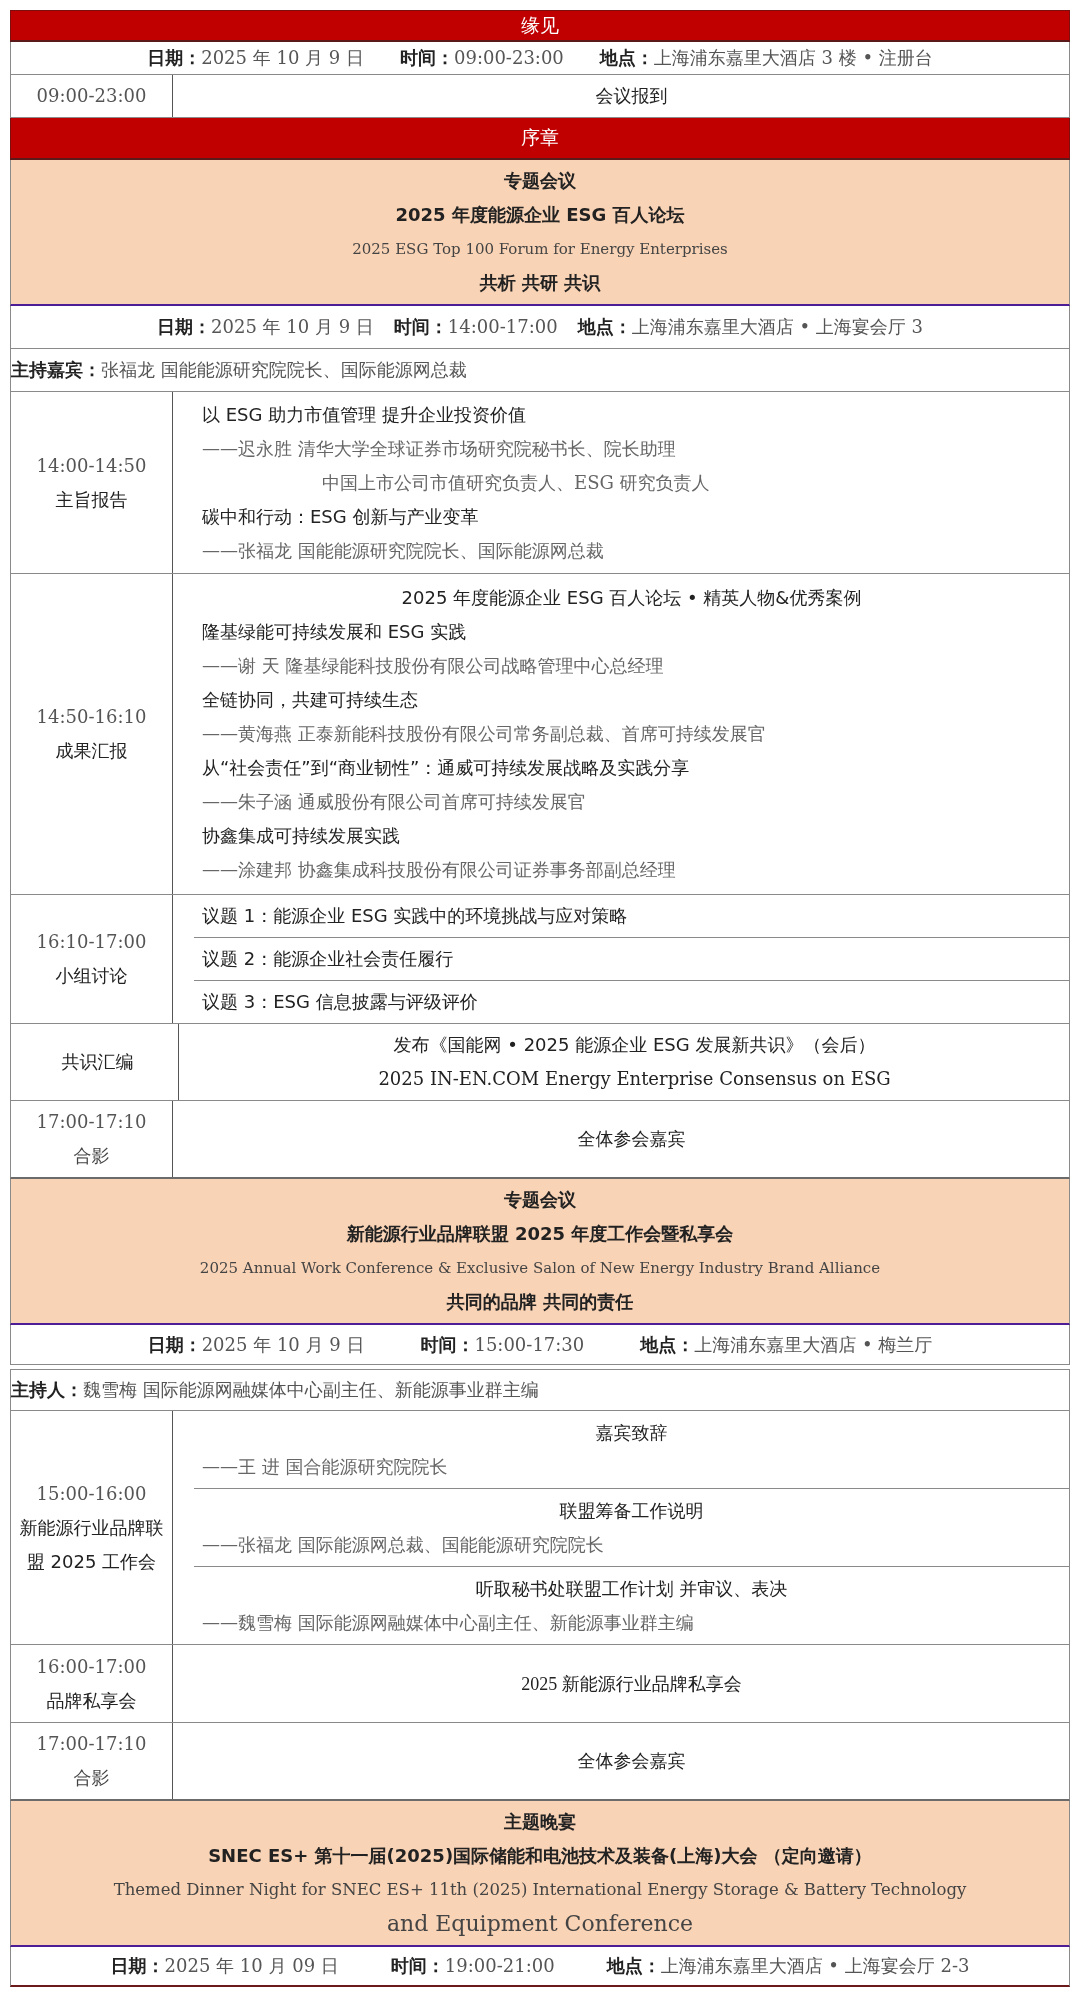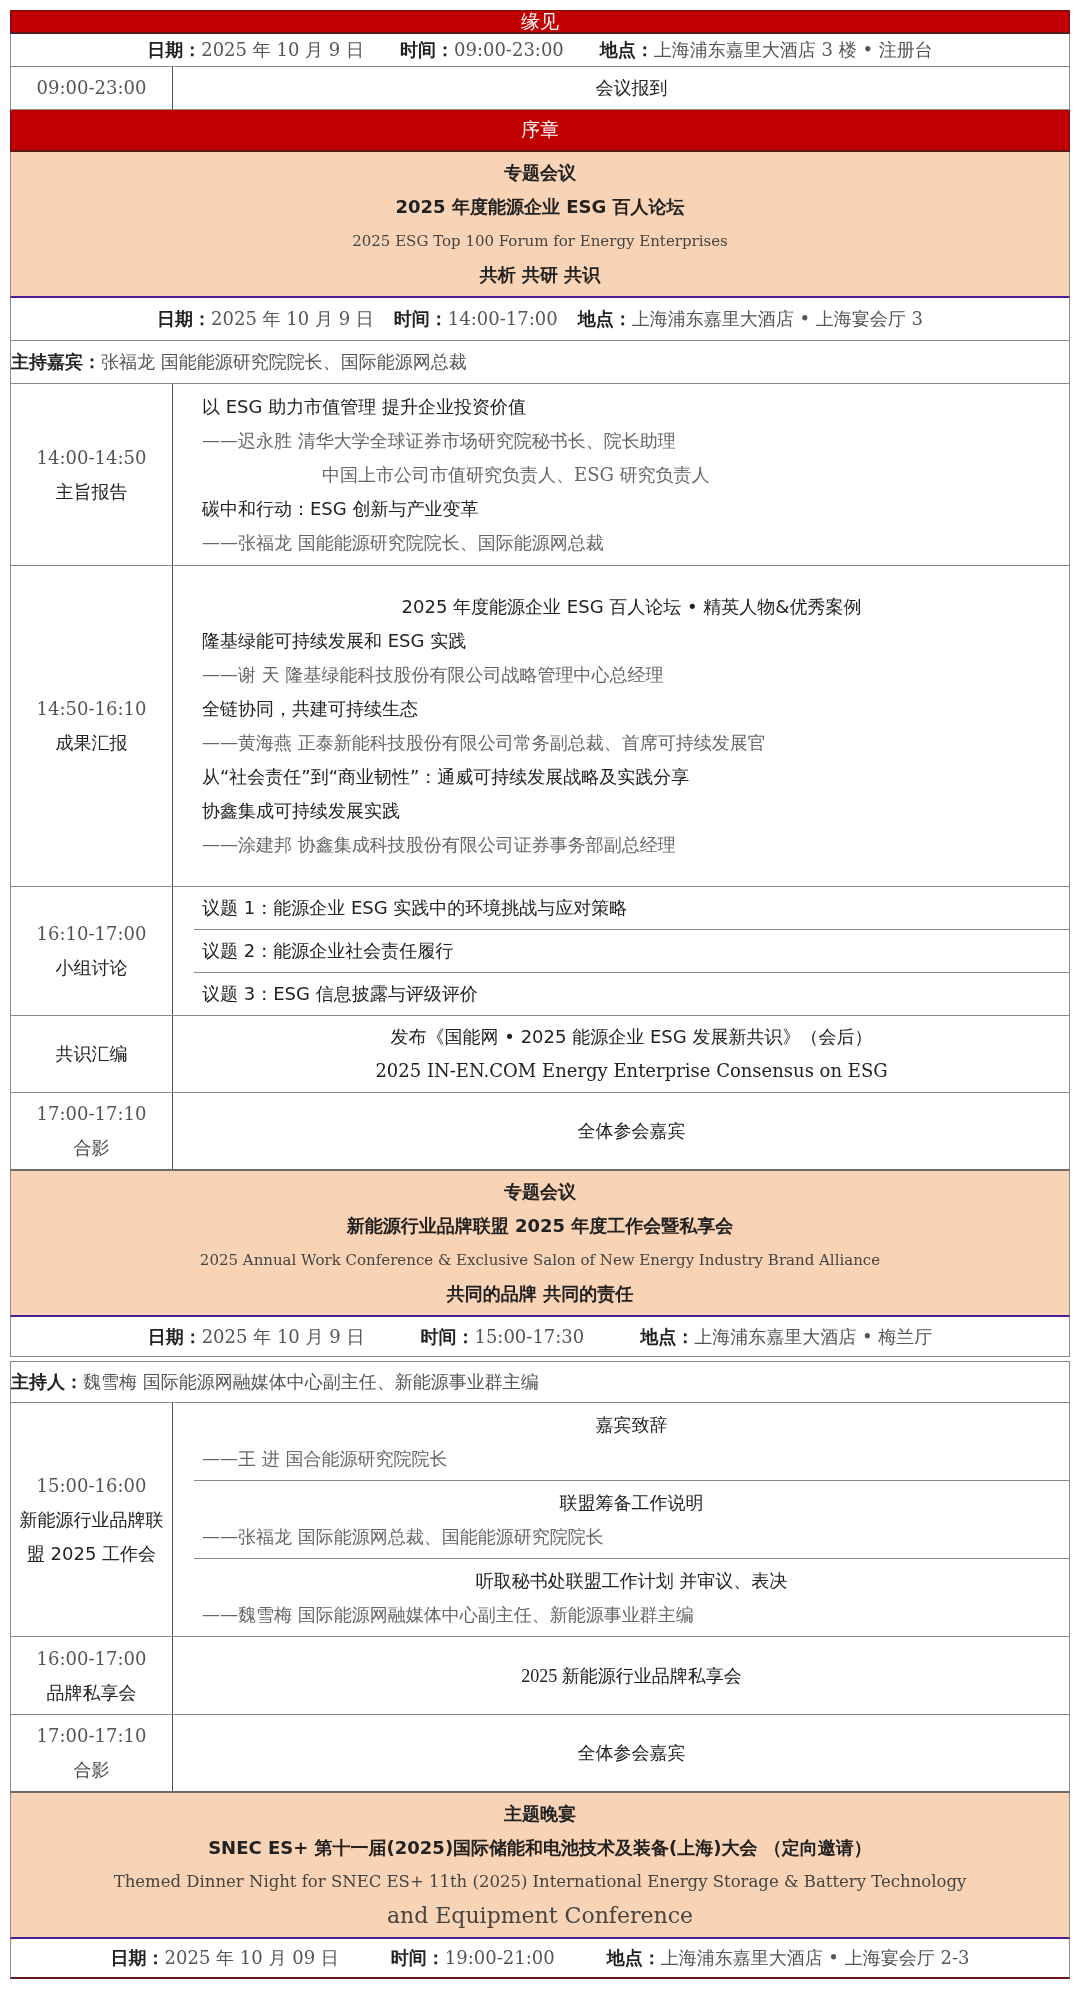--- a/index.html
+++ b/index.html
@@ -33,21 +33,21 @@
   .rc .center { text-align:center; padding-left:0; }
   .sub { border-bottom:1.5px solid #8a8a8a; display:flex; flex-direction:column; justify-content:center; }
   .sub:last-child { border-bottom:none; }
   .plain { justify-content:center; align-items:center; font-family:Liberation Serif, serif; font-size:18px; }
 </style>
 </head>
 <body>
 
 <div class="sheet">
 
-  <div class="row band" style="height:24px;border-top:1px solid #7a1010;">
+  <div class="row band" style="height:32px;border-top:1px solid #7a1010;">
     <span>缘见</span>
   </div>
   <div class="row info" style="height:33px;">
     <span class="grp"><span class="k">日期：</span><span class="v">2025 年 10 月 9 日</span></span>
     <span class="grp"><span class="k">时间：</span><span class="v">09:00-23:00</span></span>
     <span class="grp"><span class="k">地点：</span><span class="v">上海浦东嘉里大酒店 3 楼 • 注册台</span></span>
   </div>
   <div class="row" style="height:43px;">
     <div class="lc">
         <span class="t">09:00-23:00</span>
@@ -96,20 +96,21 @@
       <span class="t">14:50-16:10</span>
       <span class="n">成果汇报</span>
     </div>
     <div class="rc" style="justify-content:center;">
       <div class="line title center">2025 年度能源企业 ESG 百人论坛 • 精英人物&amp;优秀案例</div>
       <div class="line title">隆基绿能可持续发展和 ESG 实践</div>
       <div class="line spk">——谢    天  隆基绿能科技股份有限公司战略管理中心总经理</div>
       <div class="line title">全链协同，共建可持续生态</div>
       <div class="line spk">——黄海燕  正泰新能科技股份有限公司常务副总裁、首席可持续发展官</div>
       <div class="line title">从“社会责任”到“商业韧性”：通威可持续发展战略及实践分享</div>
+      <div class="line spk">——朱子涵  通威股份有限公司首席可持续发展官</div>
       <div class="line title">协鑫集成可持续发展实践</div>
       <div class="line spk">——涂建邦  协鑫集成科技股份有限公司证券事务部副总经理</div>
     </div>
   </div>
 
   <div class="row" style="height:129px;">
     <div class="lc">
       <span class="t">16:10-17:00</span>
       <span class="n">小组讨论</span>
     </div>
@@ -119,21 +120,21 @@
         </div>
       <div class="sub" style="flex:1;">
           <div class="line title">议题 2：能源企业社会责任履行</div>
         </div>
       <div class="sub" style="flex:1;">
           <div class="line title">议题 3：ESG 信息披露与评级评价</div>
         </div>
     </div>
   </div>
 
-  <div class="row" style="height:77px;">
+  <div class="row" style="height:77px;padding-left:6px;">
     <div class="lc">
         <span class="n">共识汇编</span>
       </div>
     <div class="rc" style="justify-content:center;">
       <div class="line title center">发布《国能网 • 2025 能源企业 ESG 发展新共识》（会后）</div>
       <div class="line center" style="color:#222;">2025 IN-EN.COM Energy Enterprise Consensus on ESG</div>
     </div>
   </div>
 
   <div class="row" style="height:78px;border-bottom:2px solid #6b6b6b;">

